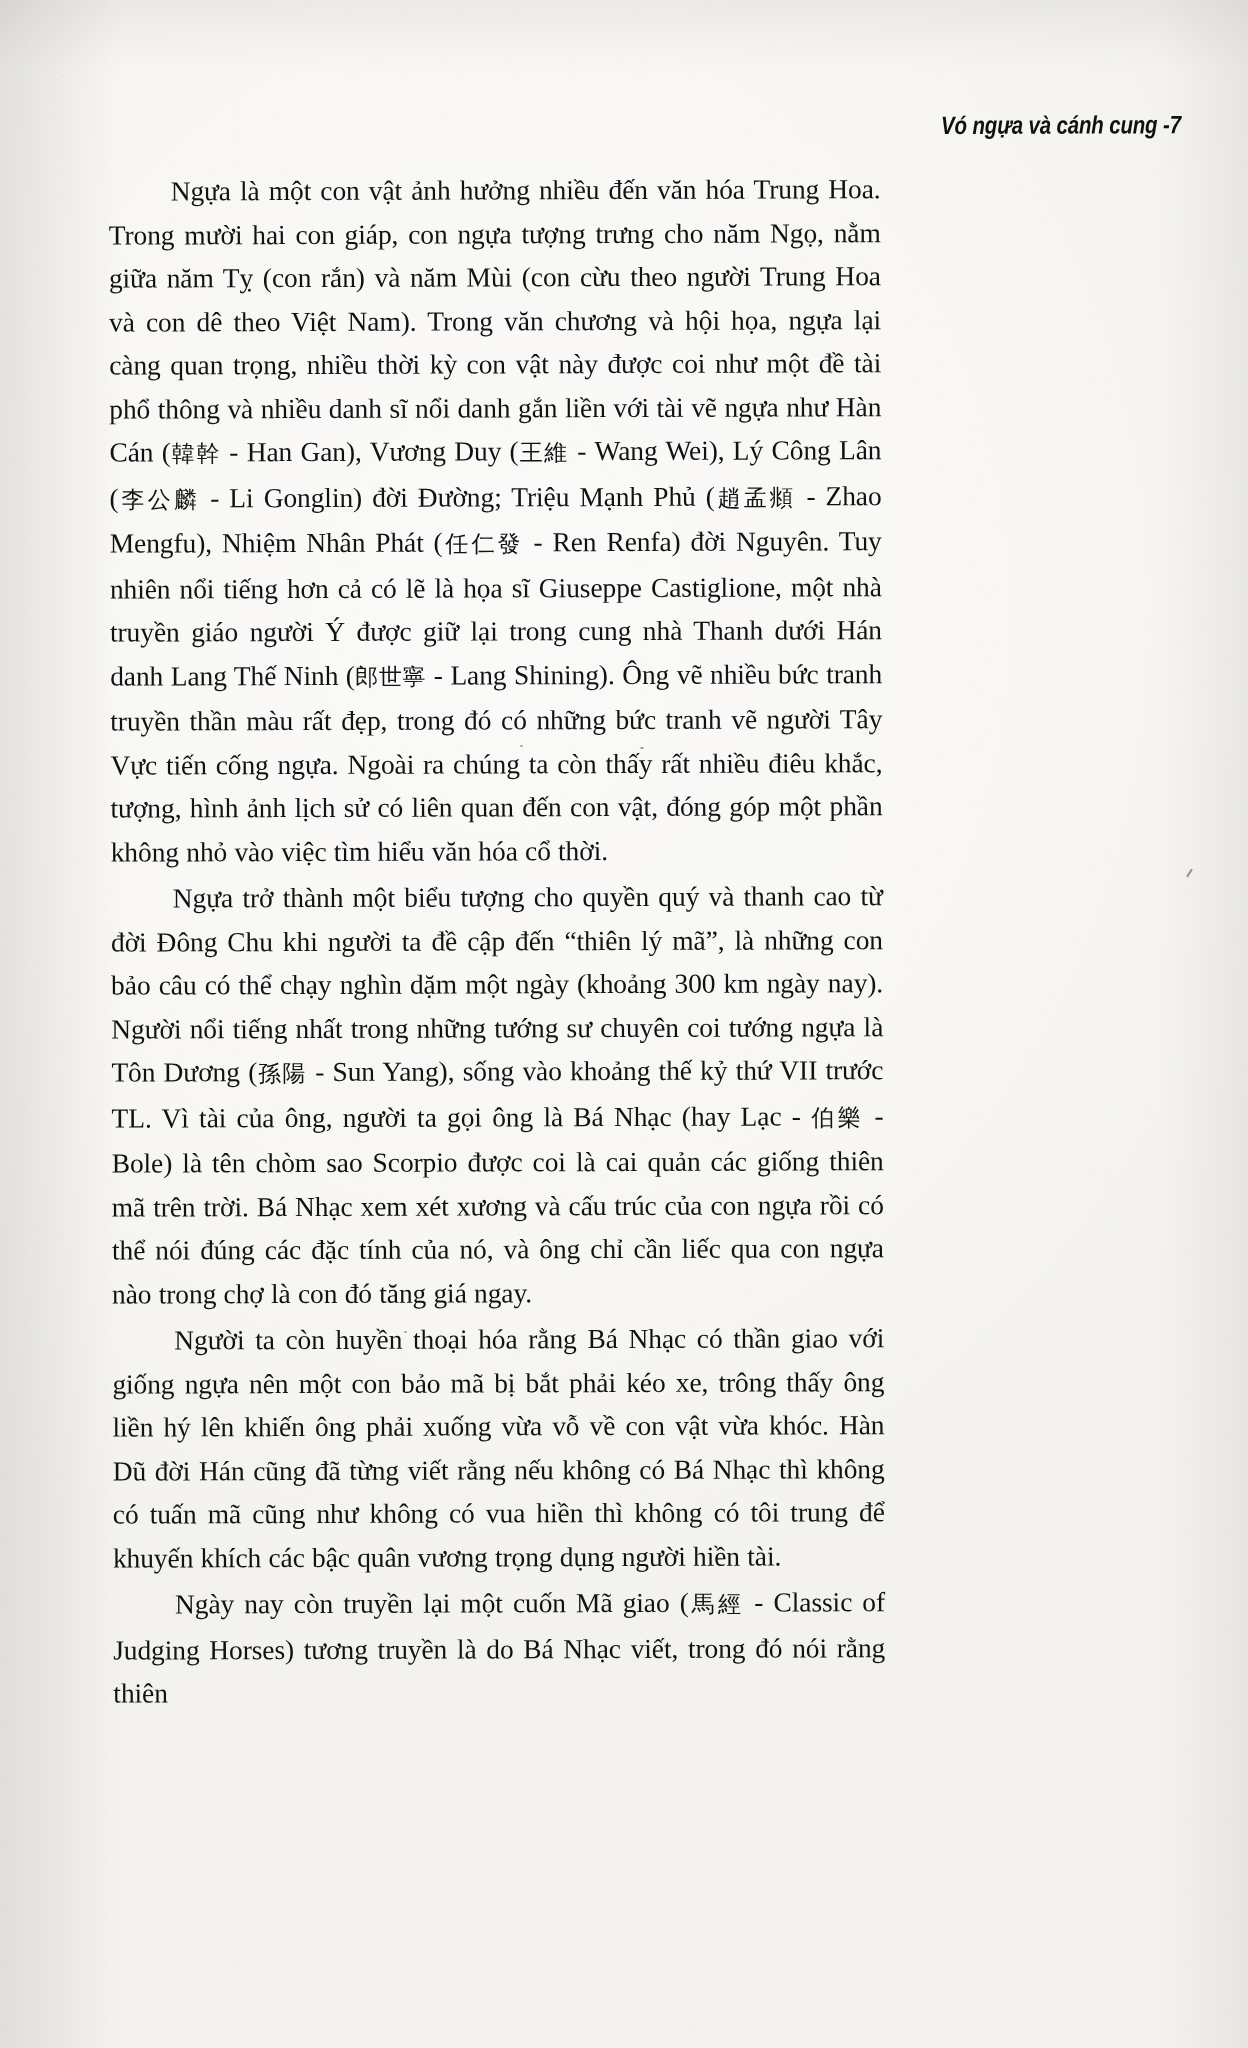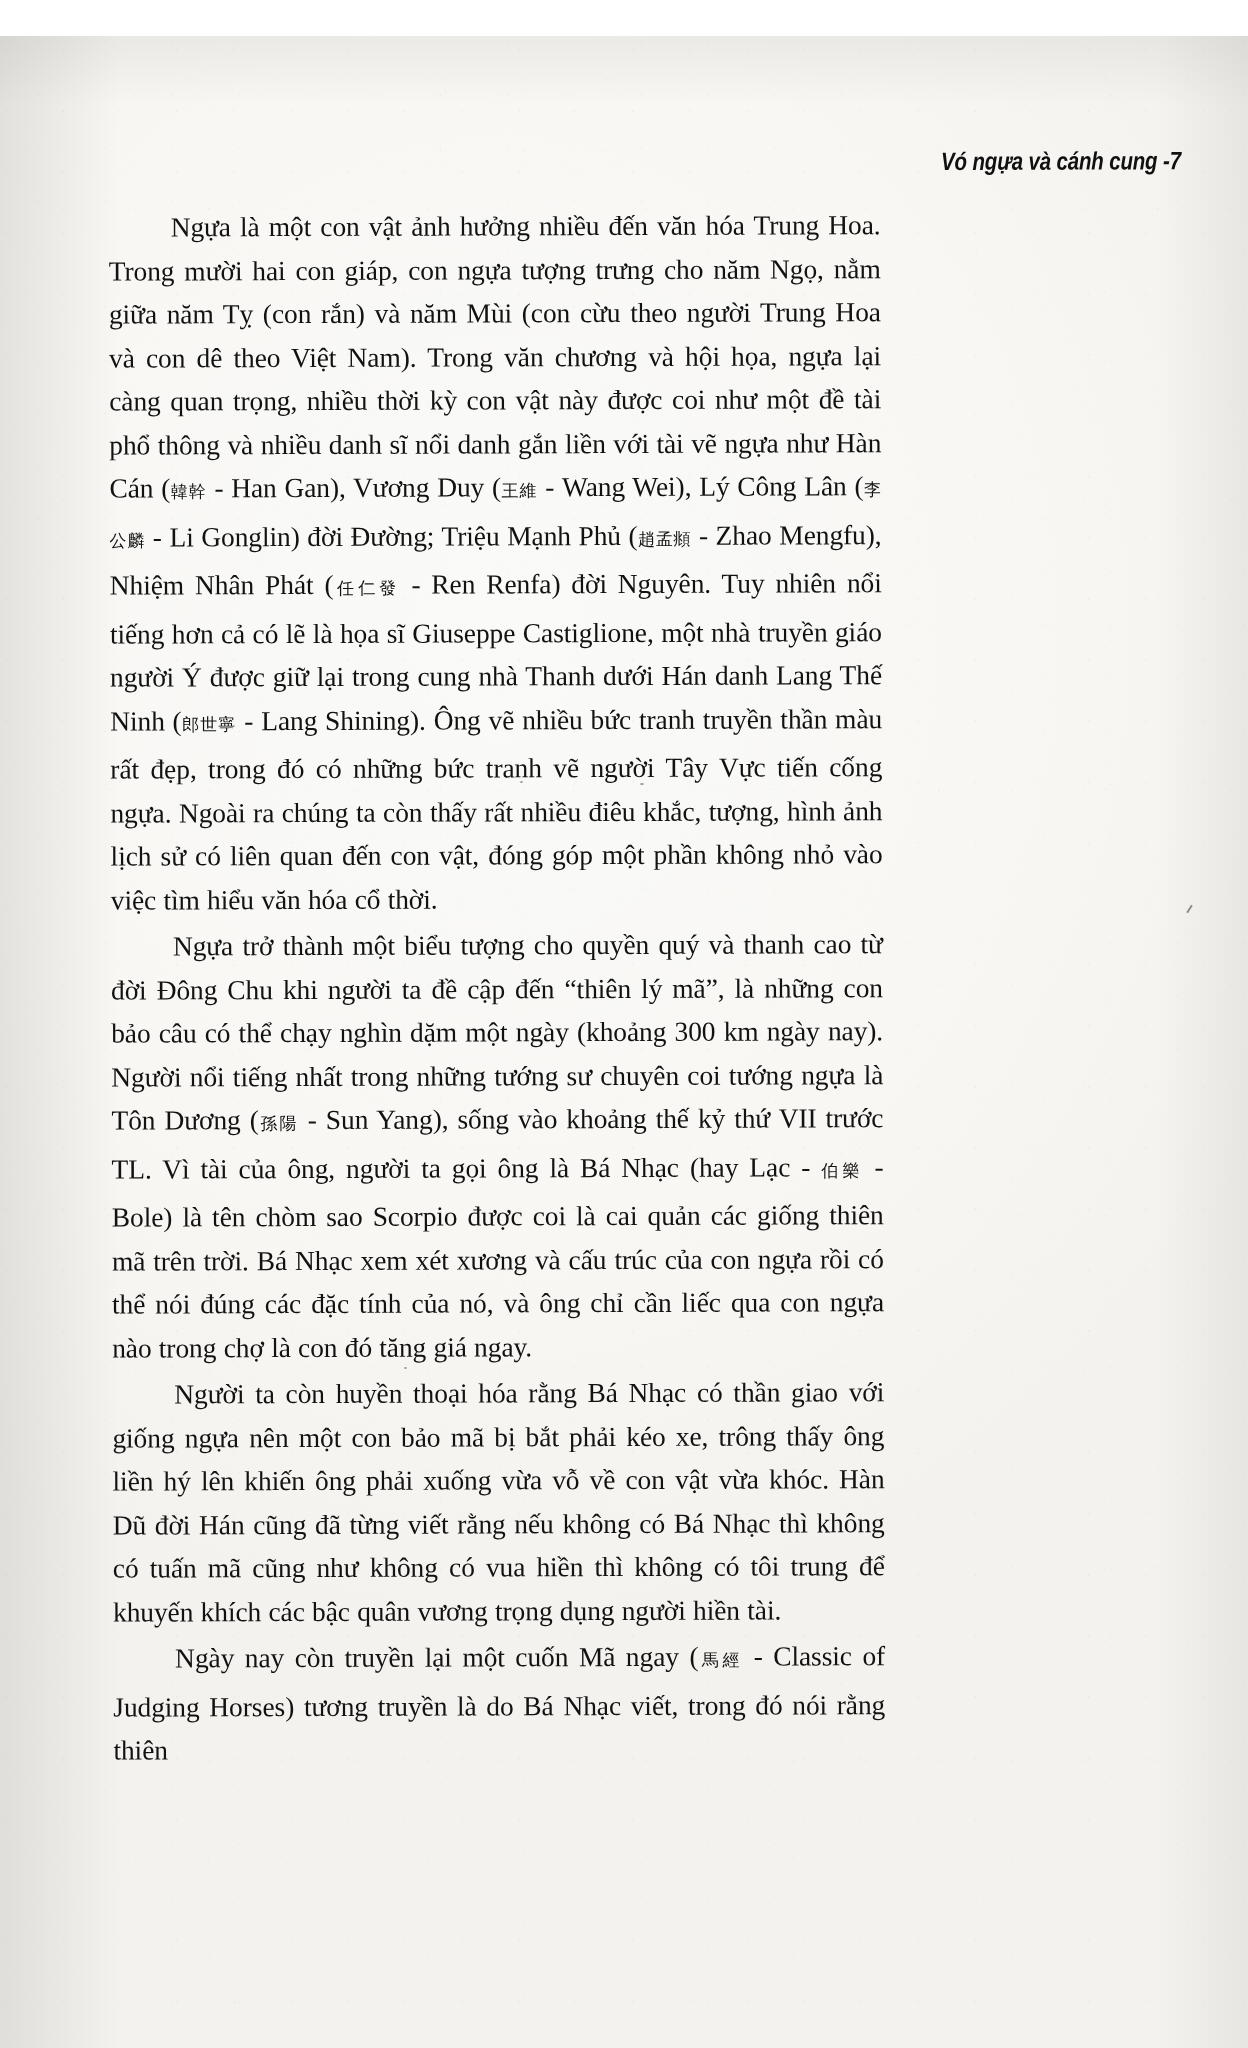--- a/index.html
+++ b/index.html
@@ -16,21 +16,20 @@
     font-family: "Liberation Serif", "DejaVu Serif", serif;
     color: #111111;
   }
 
   
   .page {
     position: absolute;
     inset: 0;
     background:
       radial-gradient(ellipse 70% 50% at 40% 30%, rgba(250,250,248,1) 0%, rgba(248,247,244,1) 60%, rgba(243,242,238,1) 100%);
-    margin-top: 36px;
   }
   .scan-noise {
     position: absolute;
     inset: 0;
     pointer-events: none;
     opacity: .5;
     background-image:
       radial-gradient(circle at 11% 23%, rgba(170,168,160,.16) 0 1px, transparent 1px),
       radial-gradient(circle at 31% 61%, rgba(170,168,160,.13) 0 1px, transparent 1px),
       radial-gradient(circle at 57% 12%, rgba(170,168,160,.14) 0 1px, transparent 1px),
@@ -94,22 +93,22 @@
     font-size: 27.5px;
     line-height: 43.5px;
     letter-spacing: -0.1px;
     word-spacing: .5px;
     color: #121212;
     text-align: justify;
   }
   p.para:last-child { margin-bottom: 0; }
 
   .han {
-    font-family: Liberation Mono, monospace;
-    font-size: 17px;
+    font-family: Liberation Sans, sans-serif;
+    font-size: 23px;
     letter-spacing: .5px;
   }
   .it { }
 
   
   .skew {
     transform: rotate(-0.18deg);
     transform-origin: 50% 0%;
   }
 
@@ -157,18 +156,18 @@
 
       <p class="para">
         <span>Ngựa trở thành một biểu tượng cho quyền quý và thanh cao từ đời Đông Chu khi người ta đề cập đến “<span class="it">thiên lý mã</span>”, là những con bảo câu có thể chạy nghìn dặm một ngày (khoảng 300 km ngày nay). Người nổi tiếng nhất trong những tướng sư chuyên coi tướng ngựa là Tôn Dương (<span class="han">孫陽</span> - Sun Yang), sống vào khoảng thế kỷ thứ VII trước TL. Vì tài của ông, người ta gọi ông là Bá Nhạc (hay Lạc - <span class="han">伯樂</span> - Bole) là tên chòm sao Scorpio được coi là cai quản các giống thiên mã trên trời. Bá Nhạc xem xét xương và cấu trúc của con ngựa rồi có thể nói đúng các đặc tính của nó, và ông chỉ cần liếc qua con ngựa nào trong chợ là con đó tăng giá ngay.</span>
       </p>
 
       <p class="para">
         <span>Người ta còn huyền thoại hóa rằng Bá Nhạc có thần giao với giống ngựa nên một con bảo mã bị bắt phải kéo xe, trông thấy ông liền hý lên khiến ông phải xuống vừa vỗ về con vật vừa khóc. Hàn Dũ đời Hán cũng đã từng viết rằng nếu không có Bá Nhạc thì không có tuấn mã cũng như không có vua hiền thì không có tôi trung để khuyến khích các bậc quân vương trọng dụng người hiền tài.</span>
       </p>
 
       <p class="para">
-        <span>Ngày nay còn truyền lại một cuốn <span class="it">Mã ngay</span> (<span class="han">馬經</span> - Classic of Judging Horses) tương truyền là do Bá Nhạc viết, trong đó nói rằng thiên</span>
+        <span>Ngày nay còn truyền lại một cuốn <span class="it">Mã giao</span> (<span class="han">馬經</span> - Classic of Judging Horses) tương truyền là do Bá Nhạc viết, trong đó nói rằng thiên</span>
       </p>
 
     </div>
   </div>
 </div>
 
 </body></html>

